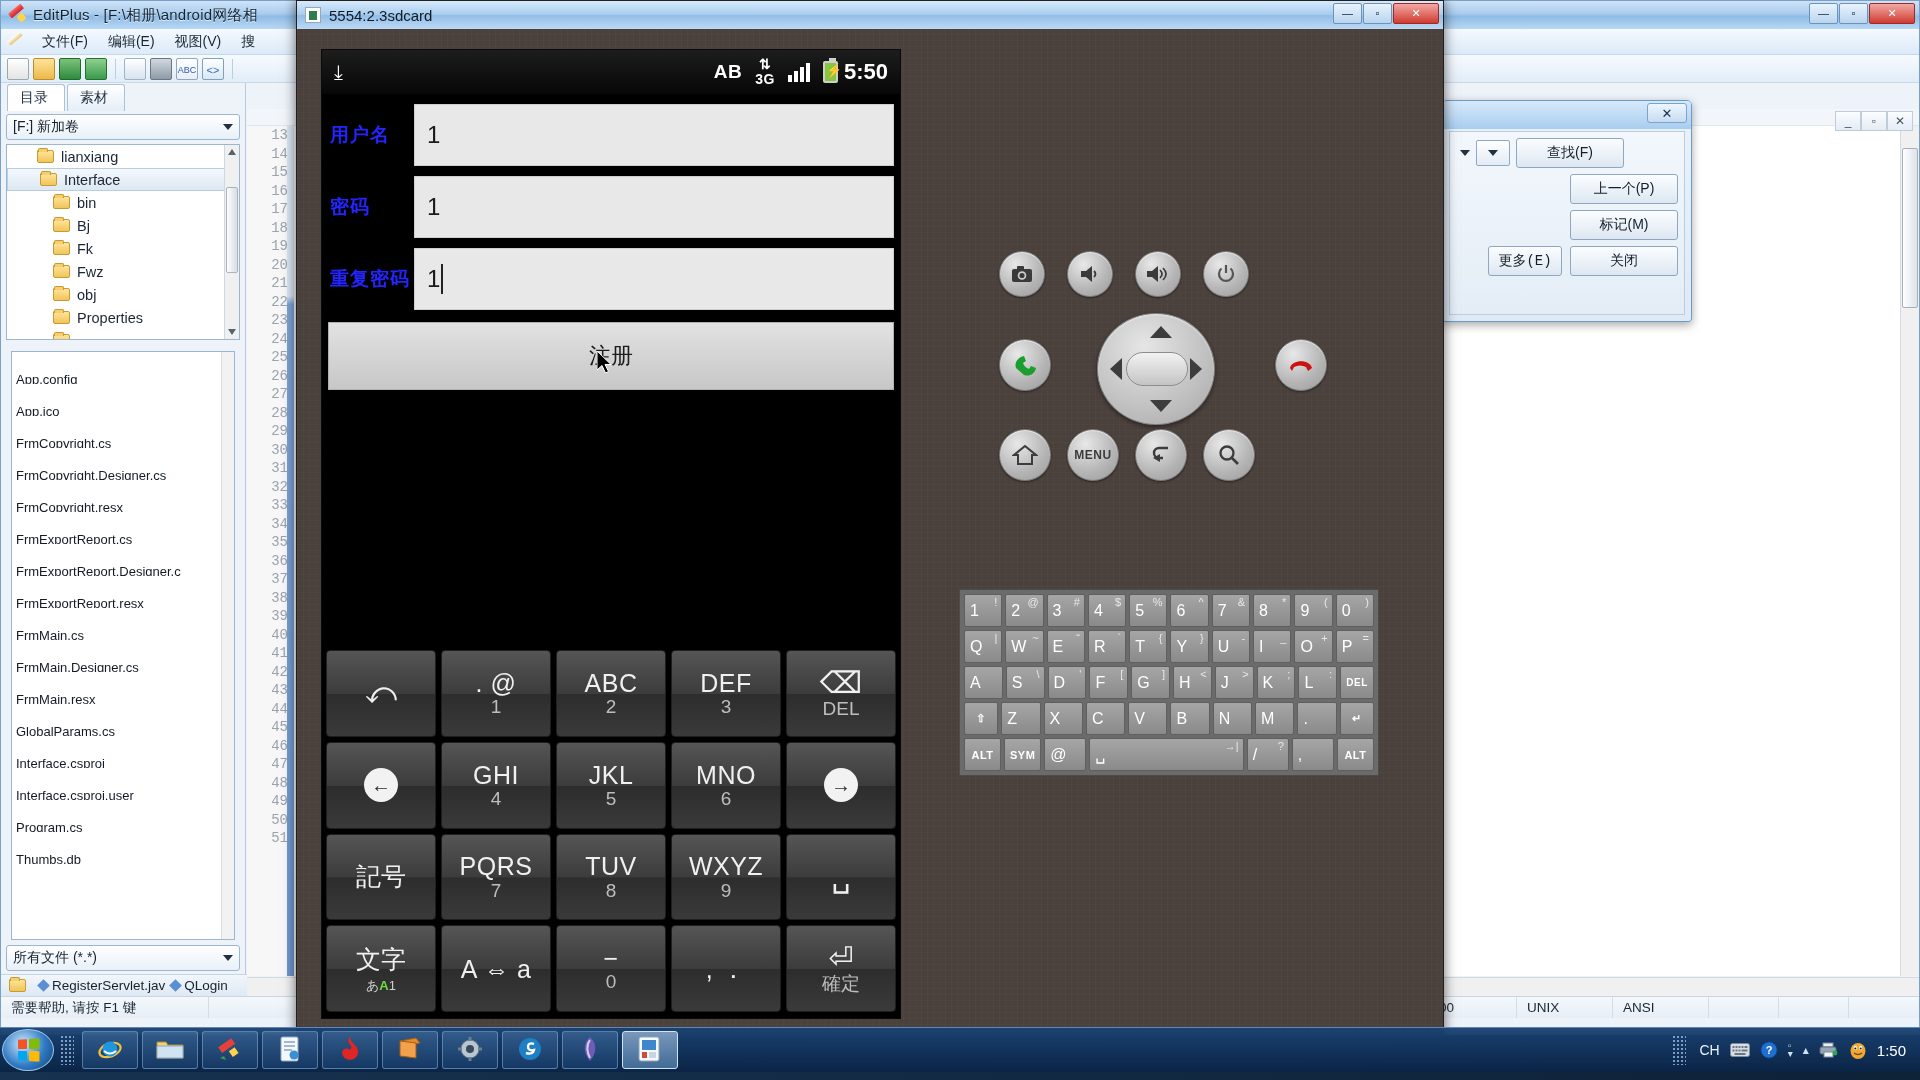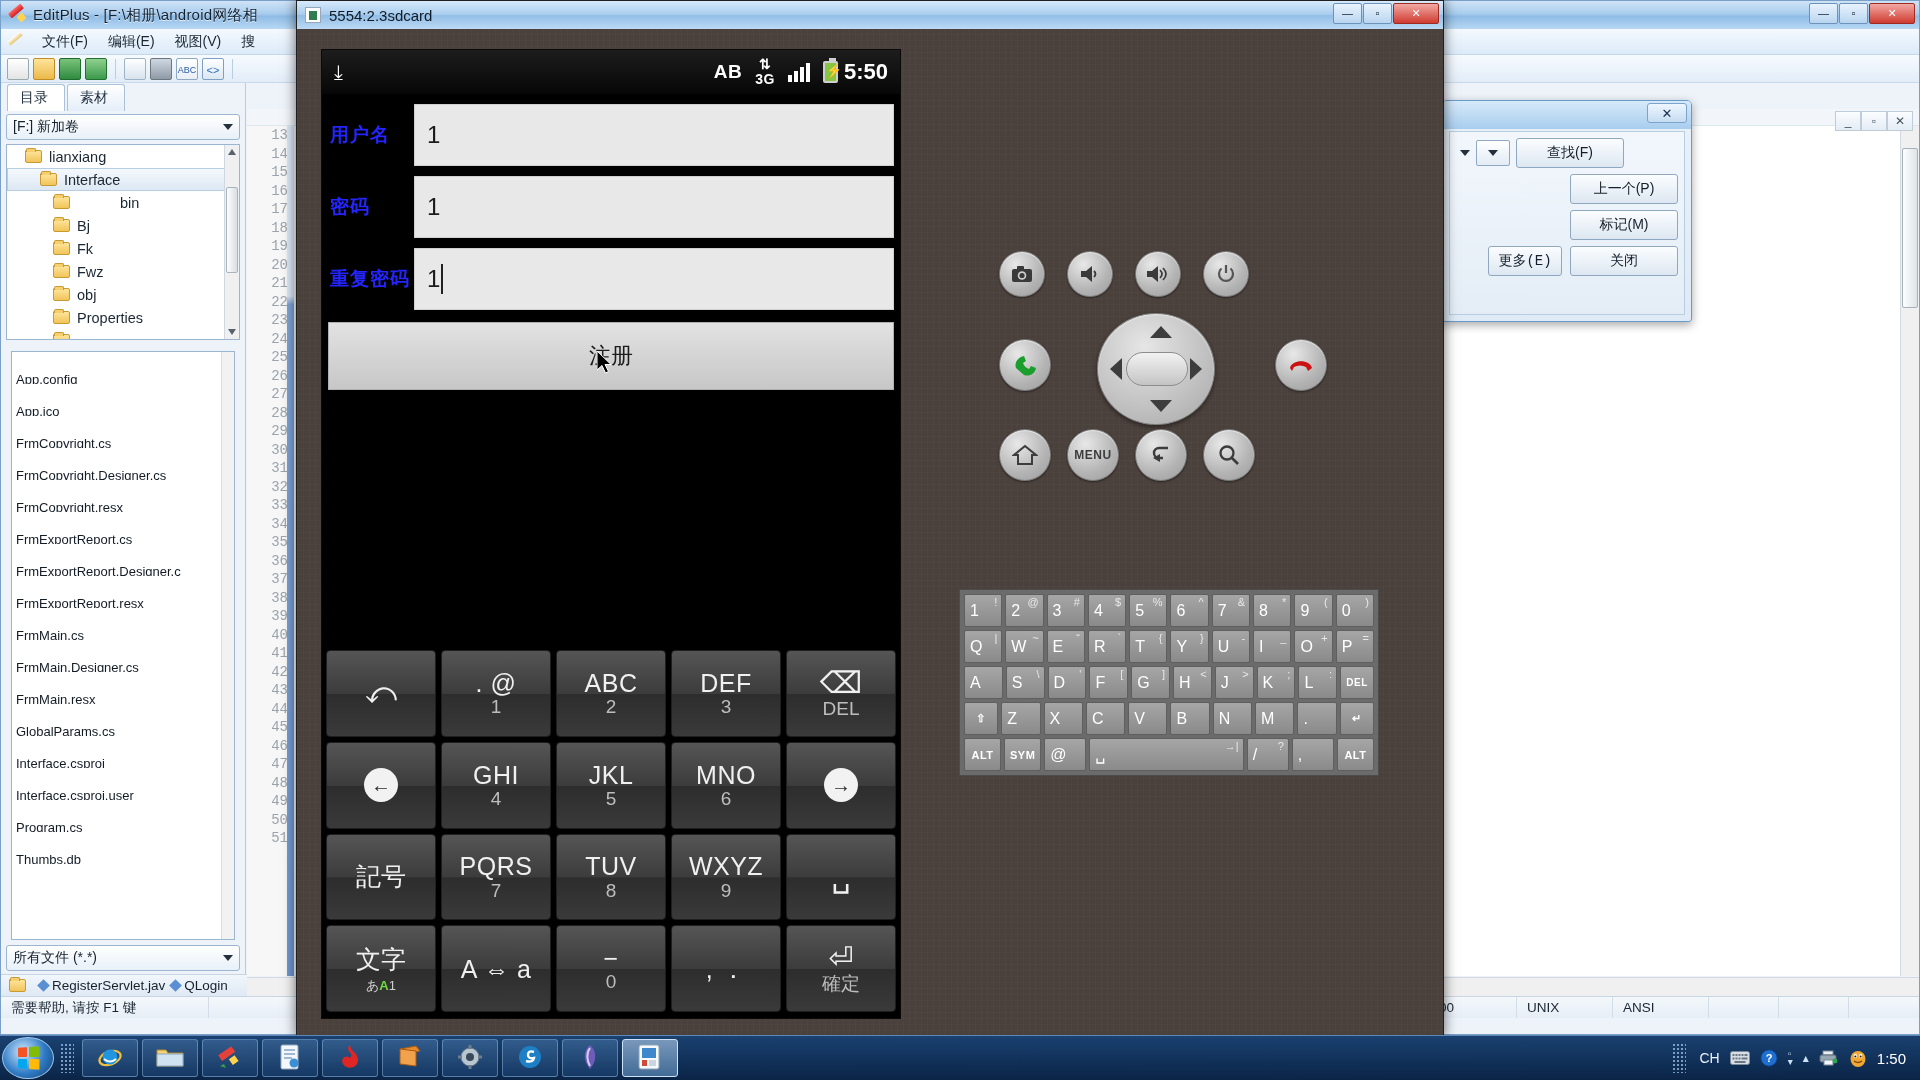--- a/index.html
+++ b/index.html
@@ -377,21 +377,21 @@
     position:relative; color:#fff; font-size:16px;
     display:flex; align-items:center; padding-left:5px;
   }
   .hwk .alt { position:absolute; right:4px; top:1px; font-size:11px; color:#e8e8e8;}
   .hwk.ctr { justify-content:center; padding-left:0; font-size:11px; font-weight:bold; letter-spacing:.5px;}
   .hwk.wide { flex:4.2; }
   .hwk.del { font-size:10px; flex-direction:column; gap:0; align-items:center; padding-left:0;}
 
   
   #taskbar {
-    position:absolute; left:0; bottom:0; width:1920px; height:45px;
+    position:absolute; left:0; bottom:8px; width:1920px; height:45px;
     background:linear-gradient(180deg,rgba(26,66,115,.96),rgba(10,36,70,.97));
     border-top:1px solid #5d87b8;
     display:flex; align-items:center; z-index:60;
   }
   #start-orb {
     width:52px;height:42px; margin-left:2px; border-radius:50%;
     background:radial-gradient(circle at 40% 35%, #cfe9ff, #2f7ac4 55%, #10406f 100%);
     border:1px solid #9fc8ec;
     display:flex;align-items:center;justify-content:center;
     flex:none;
@@ -462,29 +462,29 @@
       <div class="ep-tab">素材</div>
     </div>
 
     <div id="ep-drive">
       <span>[F:] 新加卷</span>
       <span class="caret-down"></span>
     </div>
 
     <div id="ep-tree">
       <div id="tree-rows">
-          <div class="tree-row" style="padding-left: 18px;">
+          <div class="tree-row" style="padding-left: 30px;">
             <span class="folder"></span>
             <span>lianxiang</span>
           </div>
           <div class="tree-row sel" style="padding-left: 32px;">
             <span class="folder"></span>
             <span>Interface</span>
           </div>
-          <div class="tree-row" style="padding-left: 46px; gap: 43px;">
+          <div class="tree-row" style="padding-left: 46px;">
             <span class="folder"></span>
             <span>bin</span>
           </div>
           <div class="tree-row" style="padding-left: 46px;">
             <span class="folder"></span>
             <span>Bj</span>
           </div>
           <div class="tree-row" style="padding-left: 46px;">
             <span class="folder"></span>
             <span>Fk</span>

